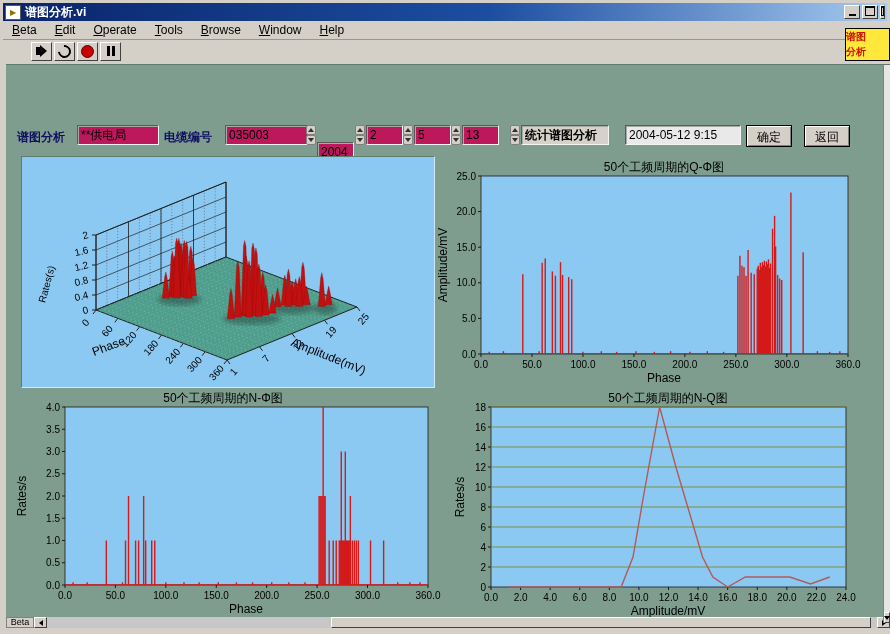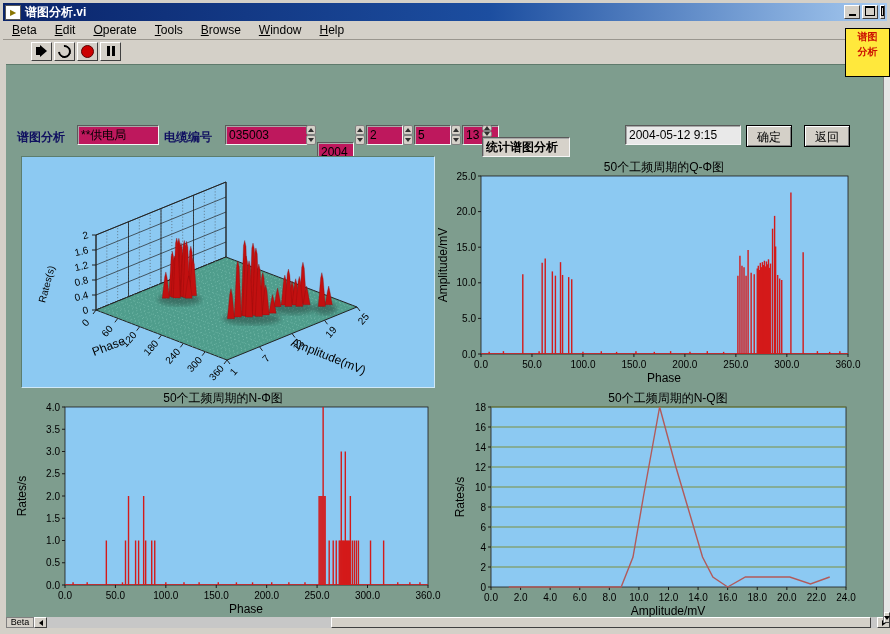--- a/index.html
+++ b/index.html
@@ -27,23 +27,23 @@
   
   .toolbar{height:22px;background:#D4D0C8;display:flex;align-items:center;padding-left:28px;position:relative;}
   .tool-btn{width:21px;height:19px;background:#D4D0C8;border:1px solid;border-color:#fff #404040 #404040 #fff;
             margin-right:2px;display:flex;align-items:center;justify-content:center;box-sizing:border-box;}
   .run-bar{width:4px;height:8px;background:#000;}
   .run-tri{width:0;height:0;border-left:7px solid #000;border-top:6px solid transparent;border-bottom:6px solid transparent;}
   .loop-circ{width:9px;height:9px;border:2px solid #000;border-radius:50%;border-left-color:transparent;transform:rotate(40deg);}
   .stop-circ{width:11px;height:11px;background:#CC0000;border:1px solid #5a0000;border-radius:50%;}
   .pause-bars{display:flex;gap:2px;}
   .pause-bars span{width:3px;height:10px;background:#000;display:block;}
-  .vi-icon{position:absolute;left:842px;top:25px;width:45px;height:49px;background:#FFE83C;
+  .vi-icon{position:absolute;left:842px;top:25px;width:45px;height:33px;background:#FFE83C;
            border:1px solid #000;color:#CC1100;font-size:10px;font-weight:bold;line-height:15px;
-           text-align:center;overflow:hidden;z-index:9;box-sizing:border-box;}
+           overflow:hidden;z-index:9;box-sizing:border-box;}
   
   .content{position:absolute;left:3px;top:61px;width:884px;height:559px;background:#7E9D8E;
            border-top:1px solid #5f7a6c;box-sizing:border-box;}
   .page-title{position:absolute;left:0;right:30px;top:13px;text-align:center;color:#2323C8;
               font-size:20px;font-weight:bold;letter-spacing:2px;}
   .flabel{position:absolute;font-size:12px;font-weight:bold;color:#101060;top:64px;white-space:nowrap;}
   .txt{position:absolute;top:60px;height:20px;background:#be185d;border:1px solid;
        border-color:#5a5a5a #f5f5f5 #f5f5f5 #5a5a5a;box-shadow:inset 1px 1px 0 #a8a8a8;
        font-size:12px;padding:2px 3px;box-sizing:border-box;font-family:"Liberation Sans",sans-serif;color:#000;}
   .spin{position:absolute;top:60px;display:flex;height:20px;}
@@ -181,21 +181,21 @@
           <div class="spin-btn">
             <span class="tri-up"></span>
           </div>
           <div class="spin-btn">
             <span class="tri-dn"></span>
           </div>
         </div>
       <input class="txt" style="width: 37px;" value="13">
     </div>
 
-    <div class="spin" style="left:476px;flex-direction:column;">
+    <div class="spin" style="left:504px;">
       <div class="spin-btns">
           <div class="spin-btn">
             <span class="tri-up"></span>
           </div>
           <div class="spin-btn">
             <span class="tri-dn"></span>
           </div>
         </div>
       <input class="txt ring-field" style="width: 88px;" value="统计谱图分析">
     </div>

